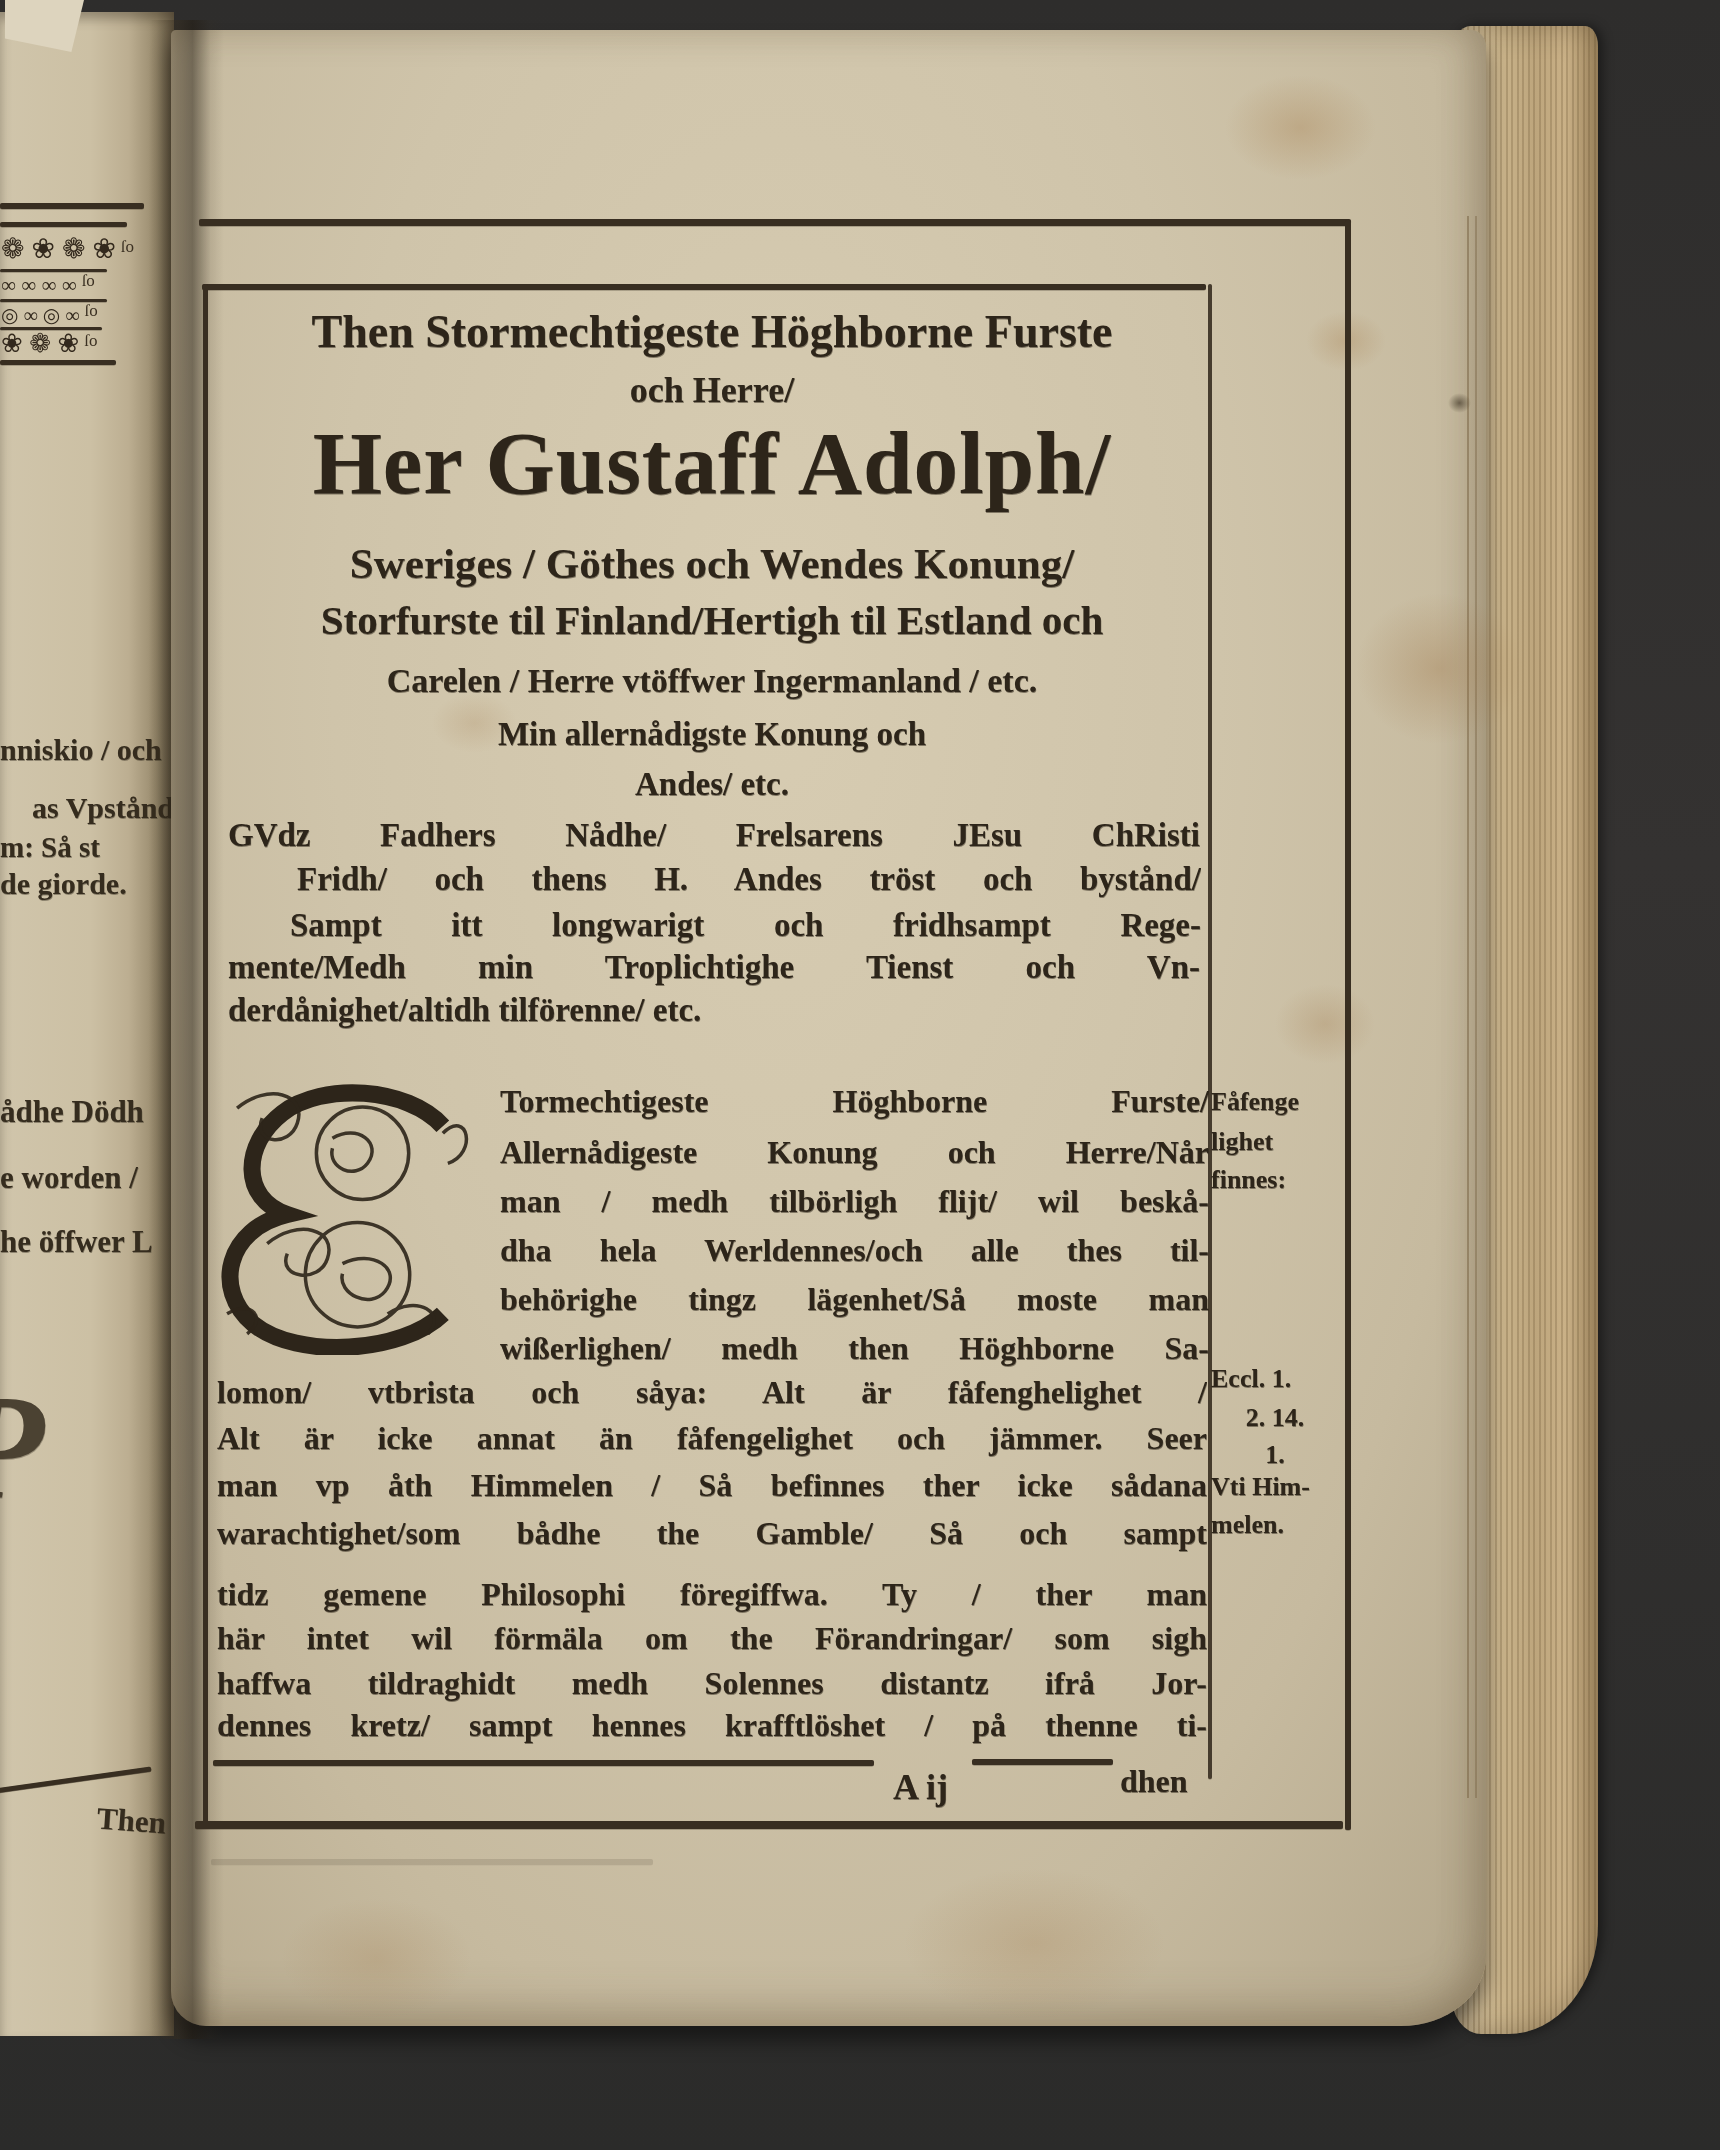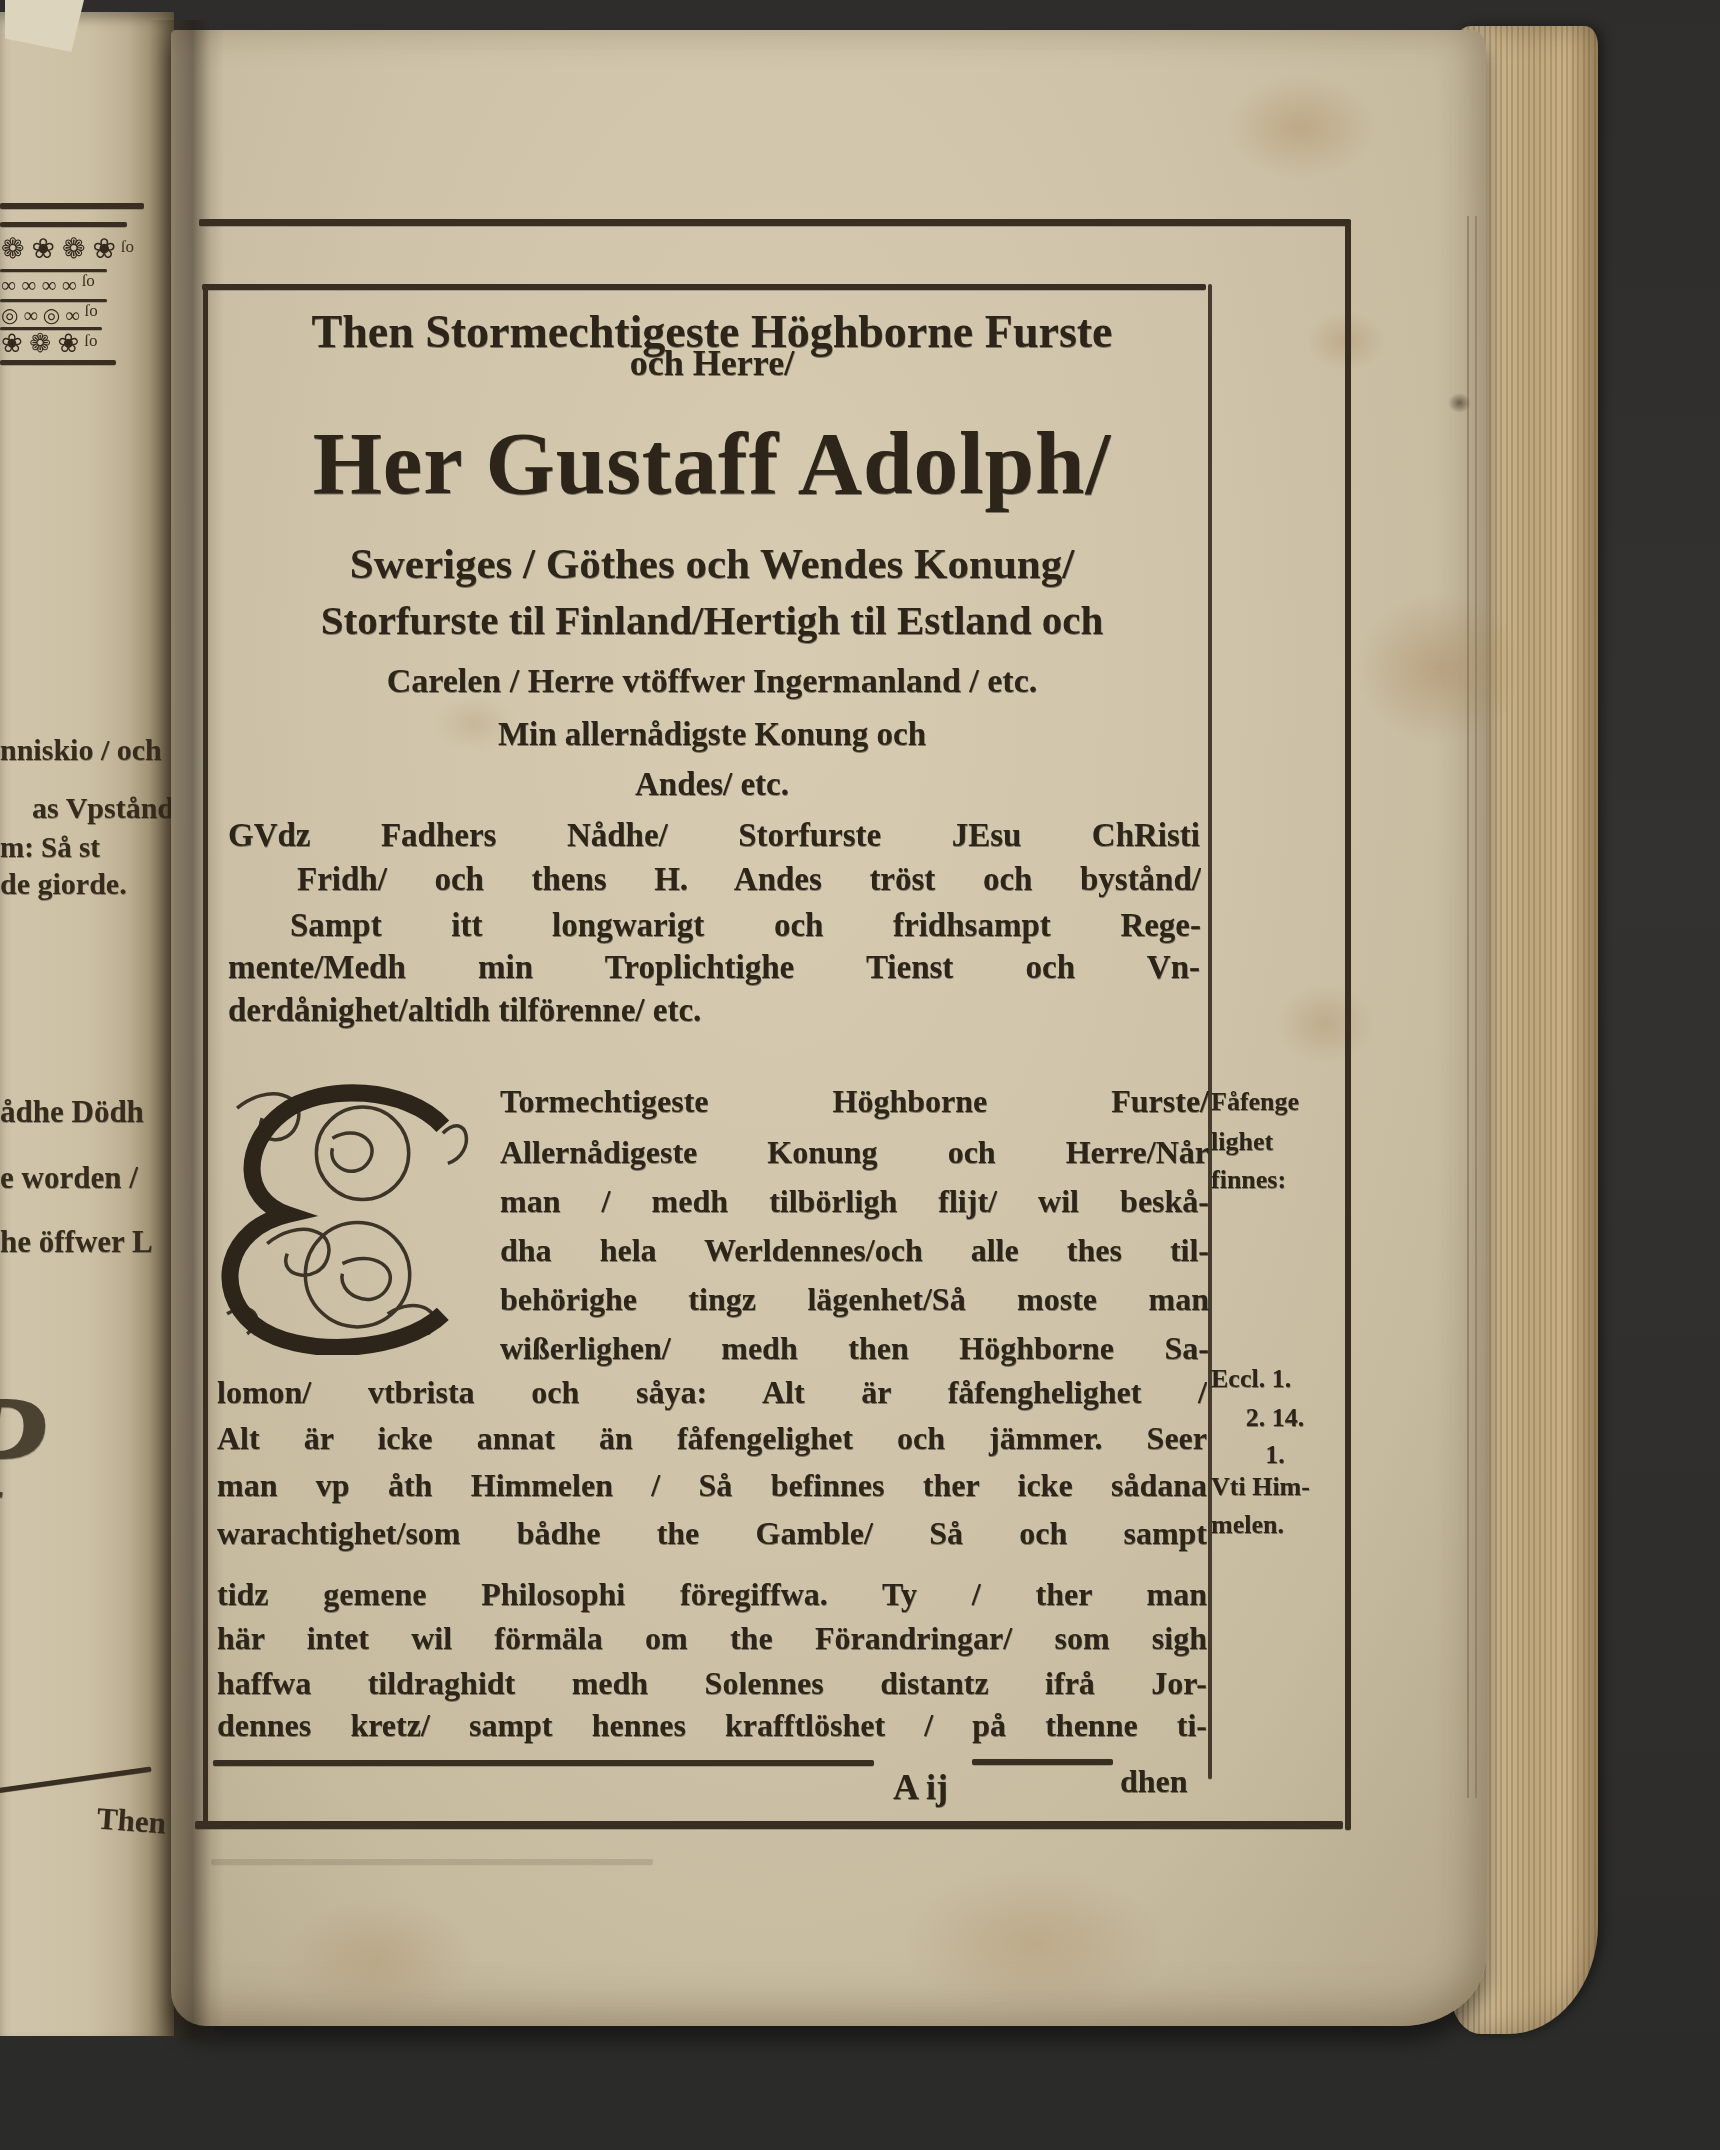--- a/index.html
+++ b/index.html
@@ -106,29 +106,29 @@
   <div class="rule" style="left:202px;top:284px;width:1004px;height:6px;"></div>
   <div class="rule" style="left:203px;top:284px;width:5px;height:1543px;"></div>
   <div class="rule" style="left:1345px;top:220px;width:6px;height:1610px;"></div>
   <div class="rule" style="left:1208px;top:284px;width:4px;height:1495px;opacity:.9;"></div>
   <div class="rule" style="left:213px;top:1760px;width:661px;height:6px;"></div>
   <div class="rule" style="left:972px;top:1759px;width:141px;height:5.5px;"></div>
   <div class="rule" style="left:195px;top:1821px;width:1148px;height:8px;"></div>
   <div class="rule" style="left:211px;top:1859px;width:442px;height:6px;opacity:.14;"></div>
 
   <div class="txt ink hc" style="top:307px;font-size:46px;">Then Stormechtigeste Höghborne Furste</div>
-  <div class="txt ink hc" style="top:344px;font-size:36px;">och Herre/</div>
+  <div class="txt ink hc" style="top:371px;font-size:36px;">och Herre/</div>
   <div class="txt ink hc" style="top:415px;font-size:89px;letter-spacing:1px;">Her Gustaff Adolph/</div>
   <div class="txt ink hc" style="top:541px;font-size:43px;">Sweriges / Göthes och Wendes Konung/</div>
   <div class="txt ink hc" style="top:598px;font-size:41px;">Storfurste til Finland/Hertigh til Estland och</div>
   <div class="txt ink hc" style="top:663px;font-size:34px;">Carelen / Herre vtöffwer Ingermanland / etc.</div>
   <div class="txt ink hc" style="top:717px;font-size:33px;">Min allernådigste Konung och</div>
   <div class="txt ink hc" style="top:767px;font-size:33px;">Andes/ etc.</div>
 
-  <div class="txt ink j" style="left:228px;top:818px;width:972px;font-size:33px;height:37px;">GVdz Fadhers Nådhe/ Storfurste JEsu ChRisti</div>
+  <div class="txt ink j" style="left:228px;top:818px;width:972px;font-size:33px;height:37px;">GVdz Fadhers Nådhe/ Frelsarens JEsu ChRisti</div>
   <div class="txt ink j" style="left:297px;top:862px;width:904px;font-size:33px;height:37px;">Fridh/ och thens H. Andes tröst och bystånd/</div>
   <div class="txt ink j" style="left:228px;top:950px;width:972px;font-size:33px;height:37px;">mente/Medh min Troplichtighe Tienst och Vn-</div>
   <div class="txt ink j" style="left:290px;top:908px;width:911px;font-size:33px;height:37px;">Sampt itt longwarigt och fridhsampt Rege-</div>
   <div class="txt ink nw" style="left:228px;top:993px;font-size:33px;">derdånighet/altidh tilförenne/ etc.</div>
 
   <div class="dropcap-box">
     <svg width="285" height="277" viewBox="0 0 568 552">
       <g fill="none" stroke="#2d251a" stroke-width="30">
         <path d="M470,96 C400,18 230,8 150,70 C70,132 66,240 160,272 C40,300 10,420 92,490 C180,562 390,548 470,470" stroke-width="34"></path>
       </g>

